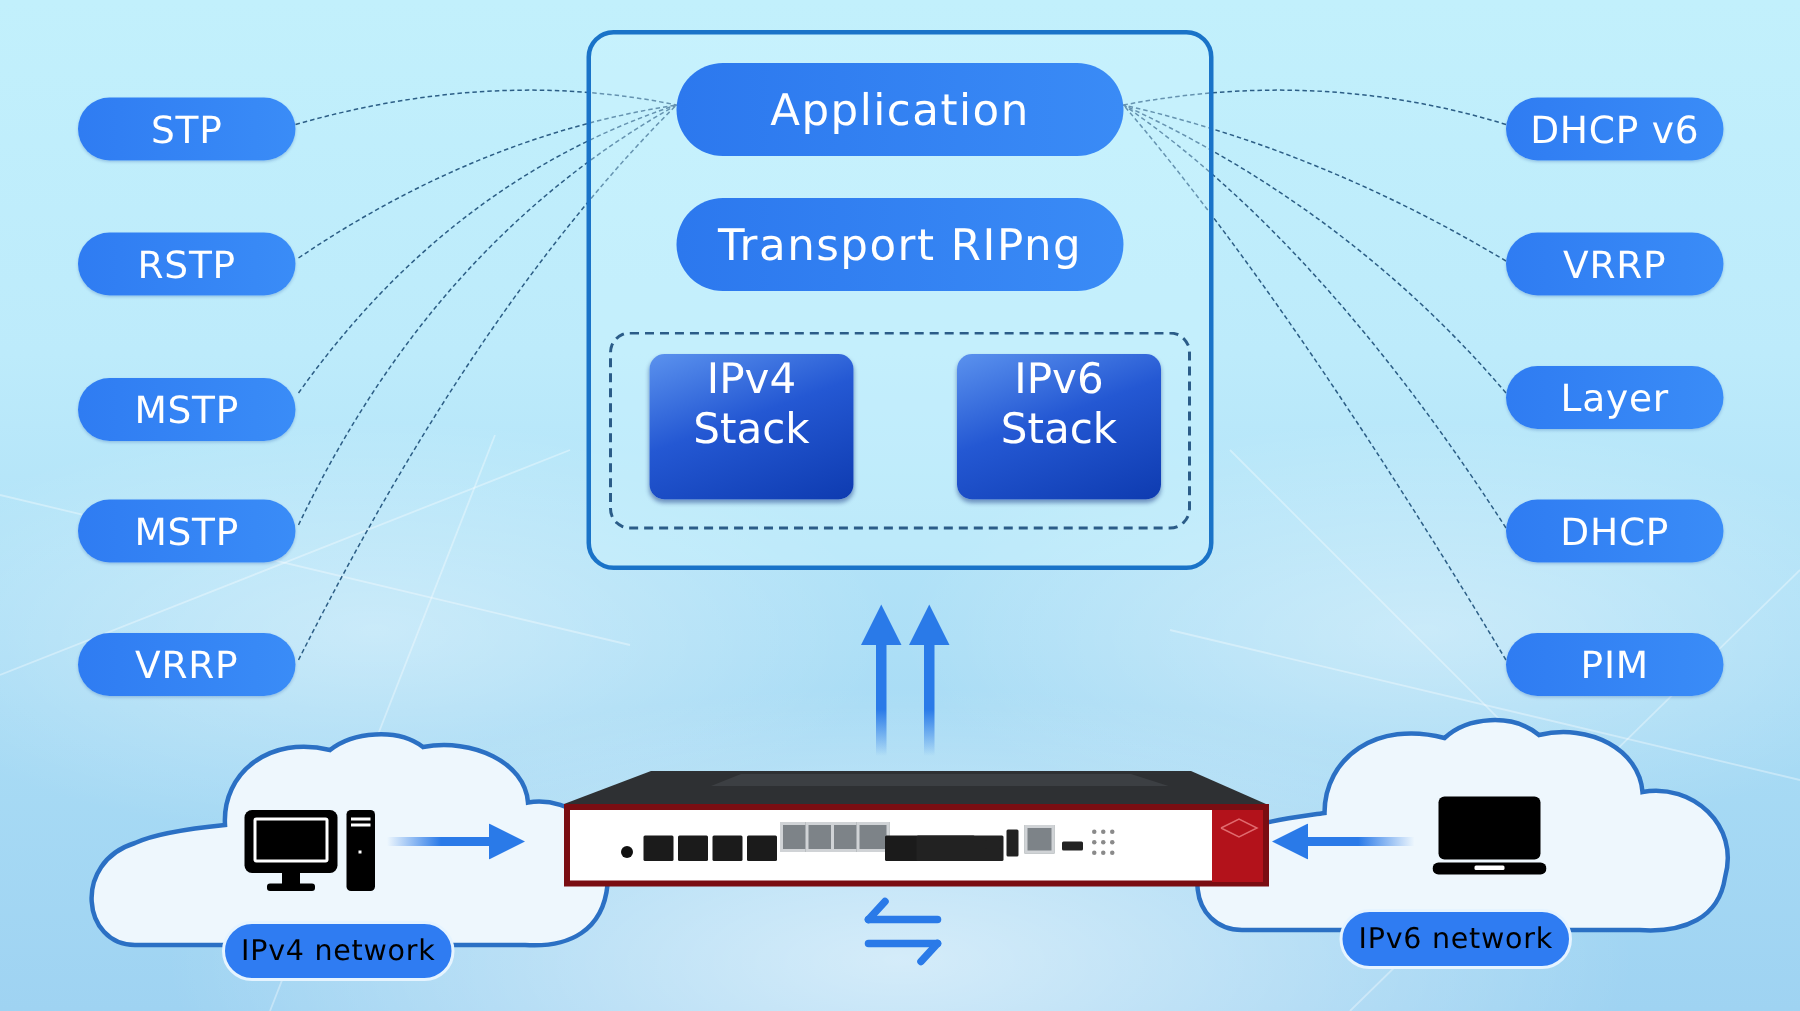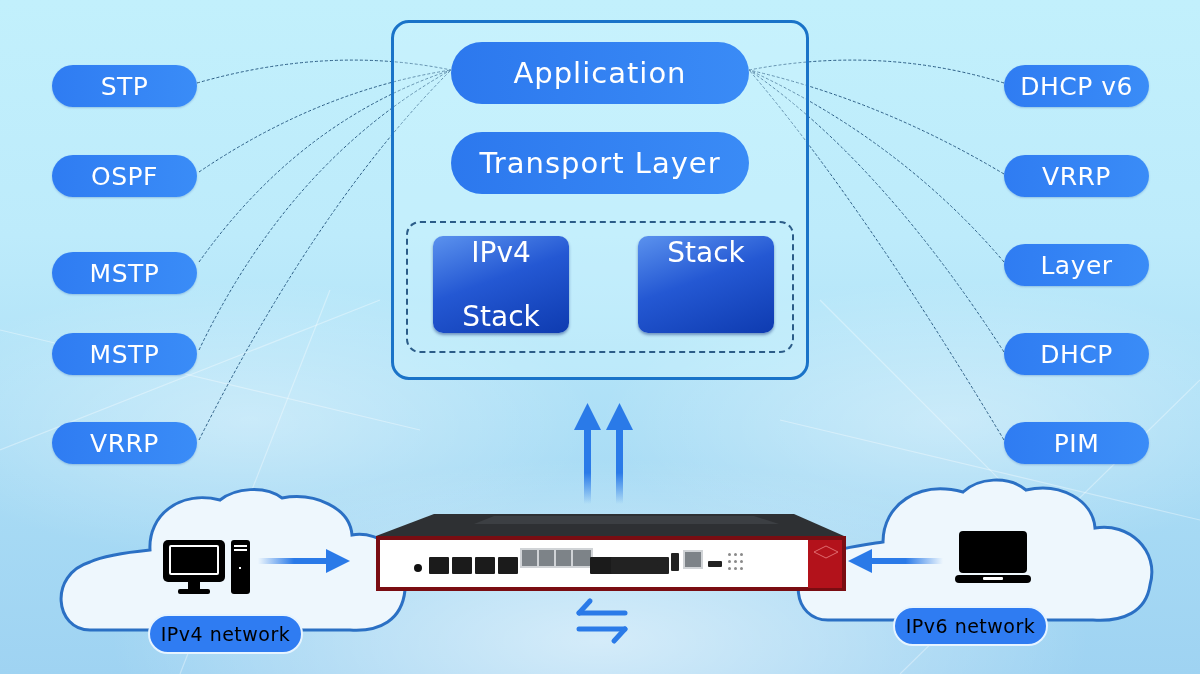--- a/index.html
+++ b/index.html
@@ -42,21 +42,21 @@
     }
     #ip-group {
       position: absolute; left: 406px; top: 221px; width: 388px; height: 132px;
       border: 2px dashed #2b5c88; border-radius: 14px;
     }
     .ip-block {
       position: absolute; top: 236px; width: 136px; height: 97px; border-radius: 10px;
       background: linear-gradient(160deg, #5b92ee 0%, #2458d3 45%, #0e3bb0 100%);
       box-shadow: 0 2px 3px rgba(10,40,120,0.45);
       color: #fff; font-size: 28px; line-height: 33px; text-align: center;
-      display: flex; flex-direction: column; justify-content: space-between;
+      display: flex; flex-direction: column; justify-content: flex-start;
     }
 
     #arrows-up, #arrows-swap, #arrow-left-in, #arrow-right-in, .cloud-svg { position: absolute; }
 
     .net-label {
       position: absolute; height: 40px; border-radius: 20px;
       background: #2f7cf2; border: 2px solid #e6f4ff;
       color: #000000; font-size: 19px; letter-spacing: 0.5px;
       display: flex; align-items: center; justify-content: center;
     }
@@ -89,40 +89,41 @@
     <path d="M199 440 Q320 200 451 70"></path>
     <path d="M1004 83 Q880 45 749 70"></path>
     <path d="M1004 174 Q880 100 749 70"></path>
     <path d="M1004 262 Q900 140 749 70"></path>
     <path d="M1004 352 Q880 160 749 70"></path>
     <path d="M1004 440 Q860 200 749 70"></path>
   </g>
 </svg>
 
 <div class="pill left" style="top:65px">STP</div>
-<div class="pill left" style="top:155px">OSPF</div>
+<div class="pill left" style="top:155px">RSTP</div>
 <div class="pill left" style="top:252px">MSTP</div>
 <div class="pill left" style="top:333px">MSTP</div>
 <div class="pill left" style="top:422px">VRRP</div>
 
 <div class="pill right" style="top:65px">DHCP v6</div>
 <div class="pill right" style="top:155px">VRRP</div>
 <div class="pill right" style="top:244px">Layer</div>
 <div class="pill right" style="top:333px">DHCP</div>
 <div class="pill right" style="top:422px">PIM</div>
 
 <div id="stack-box"></div>
 <div class="layer-pill" style="top:42px">Application</div>
-<div class="layer-pill" style="top:132px">Transport Layer</div>
+<div class="layer-pill" style="top:132px">Transport RIPng</div>
 <div id="ip-group"></div>
 <div class="ip-block" style="left:433px">
   <span>IPv4</span>
   <span>Stack</span>
 </div>
 <div class="ip-block" style="left:638px">
+  <span>IPv6</span>
   <span>Stack</span>
 </div>
 
 <svg id="arrows-up" style="left:570px; top:400px; width:70px; height:105px" viewBox="0 0 70 105">
   <defs>
     <linearGradient id="fadeUp" x1="0" y1="0" x2="0" y2="1">
       <stop offset="0" stop-color="#2a7ae8"></stop>
       <stop offset="0.6" stop-color="#2a7ae8"></stop>
       <stop offset="1" stop-color="#2a7ae8" stop-opacity="0"></stop>
     </linearGradient>

